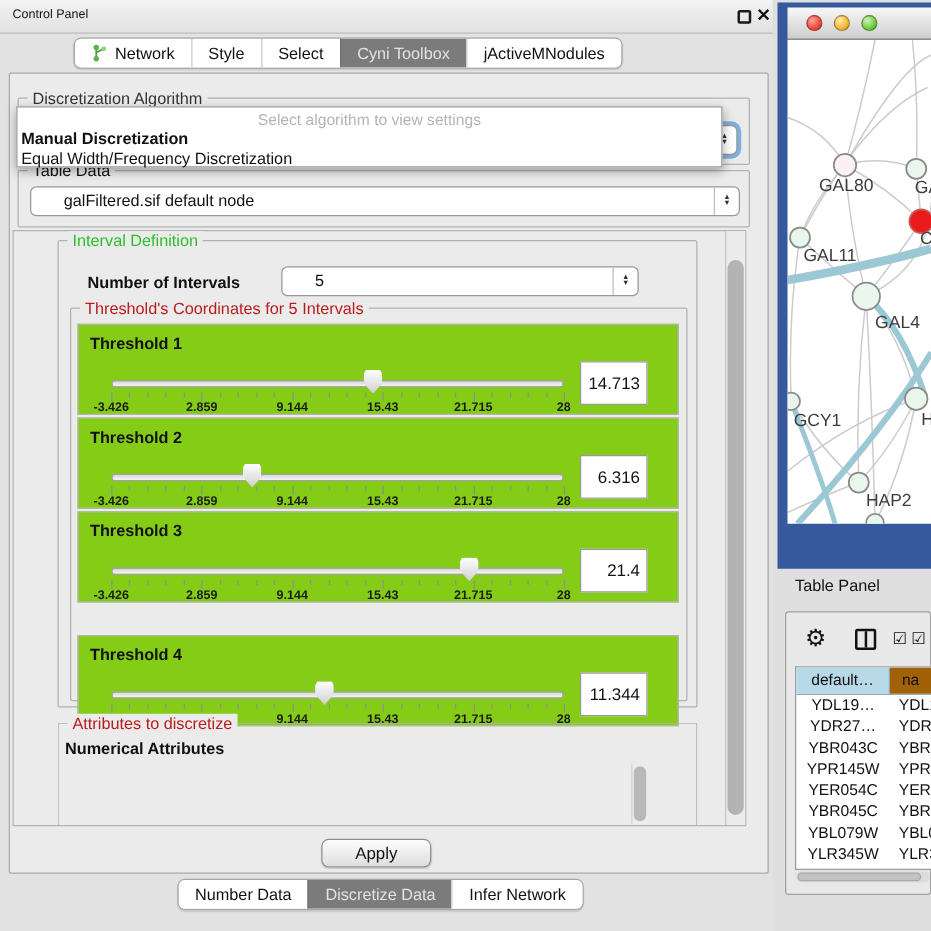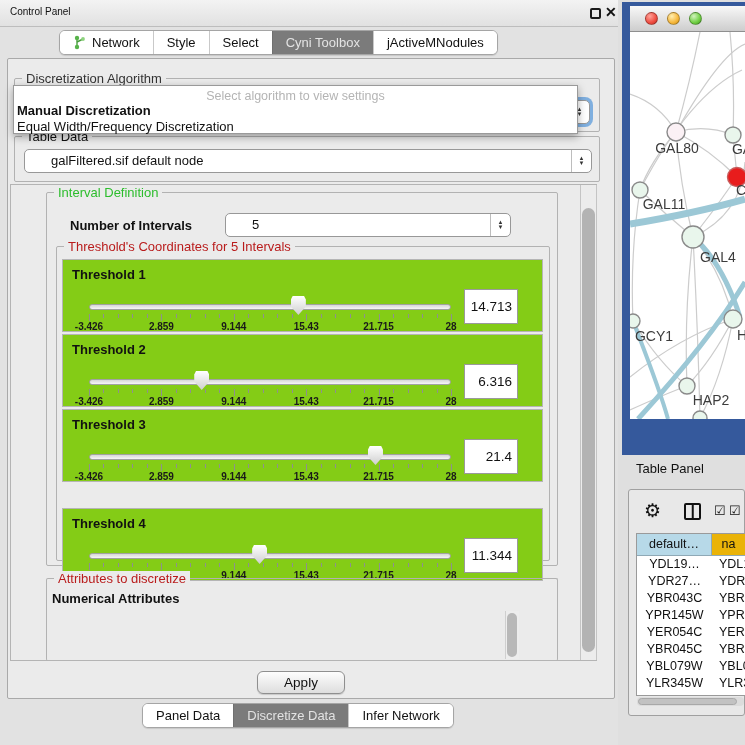--- a/index.html
+++ b/index.html
@@ -76,21 +76,21 @@
 
 #tp-title{left:636px;top:461px;font-size:13px}
 #table-window{left:628px;top:489px;width:117px;height:227px;background:#e8e8e8;border:1px solid #a0a0a0;border-radius:3px;overflow:hidden}
 #gear-icon{left:644px;top:499px;font-size:19px;color:#111}
 #col-icon{left:684px;top:503px;width:17px;height:17px;border:2.5px solid #111;border-radius:2px}
 #col-icon::after{content:"";position:absolute;left:50%;top:0;bottom:0;width:2.5px;background:#111;transform:translateX(-50%)}
 .chk{position:absolute;top:503px;font-size:13px;color:#111}
 #tbl{left:636px;top:533px;width:109px;height:163px;background:#fff;border:1px solid #9a9a9a;border-right:none;overflow:hidden}
 #thead{display:flex;height:22px;font-size:12.5px;line-height:21px;border-bottom:1px solid #8fa9b6}
 #th1{width:75px;background:#b7d9e8;border-right:1px solid #8fa9b6;text-align:center}
-#th2{flex:1;background:#eab308;text-align:center}
+#th2{flex:1;background:#a16207;text-align:center}
 .trow{display:flex;height:17px;font-size:12.5px;line-height:17px;white-space:nowrap}
 .tc1{width:75px;text-align:center;overflow:hidden}
 .tc2{flex:1;padding-left:7px;overflow:hidden}
 #hscroll{left:637px;top:697px;width:107px;height:9px;background:#dcdcdc;border-radius:4px}
 #hthumb{left:638px;top:698px;width:99px;height:7px;background:#c2c2c2;border:1px solid #a8a8a8;border-radius:4px}
 
 
 .net-ic{width:13px;height:15px}
 </style>
 </head>
@@ -363,21 +363,21 @@
     <span class="gt blue">Attributes to discretize</span>
   </div>
   <div class="abs" style="left:52px;top:591px;font-size:13px;font-weight:bold">Numerical Attributes</div>
   <div id="attr-scroll"></div>
   <div id="attr-thumb"></div>
 
   <div id="apply-btn" class="abs">Apply</div>
 
   <div id="bottom-tabs" class="tabs">
     <div class="seg">
-        <span>Panel Data</span>
+        <span>Number Data</span>
       </div>
     <div class="seg sel">
         <span>Discretize Data</span>
       </div>
     <div class="seg">
         <span>Infer Network</span>
       </div>
   </div>
 
   <div id="right-bg" class="abs"></div>

